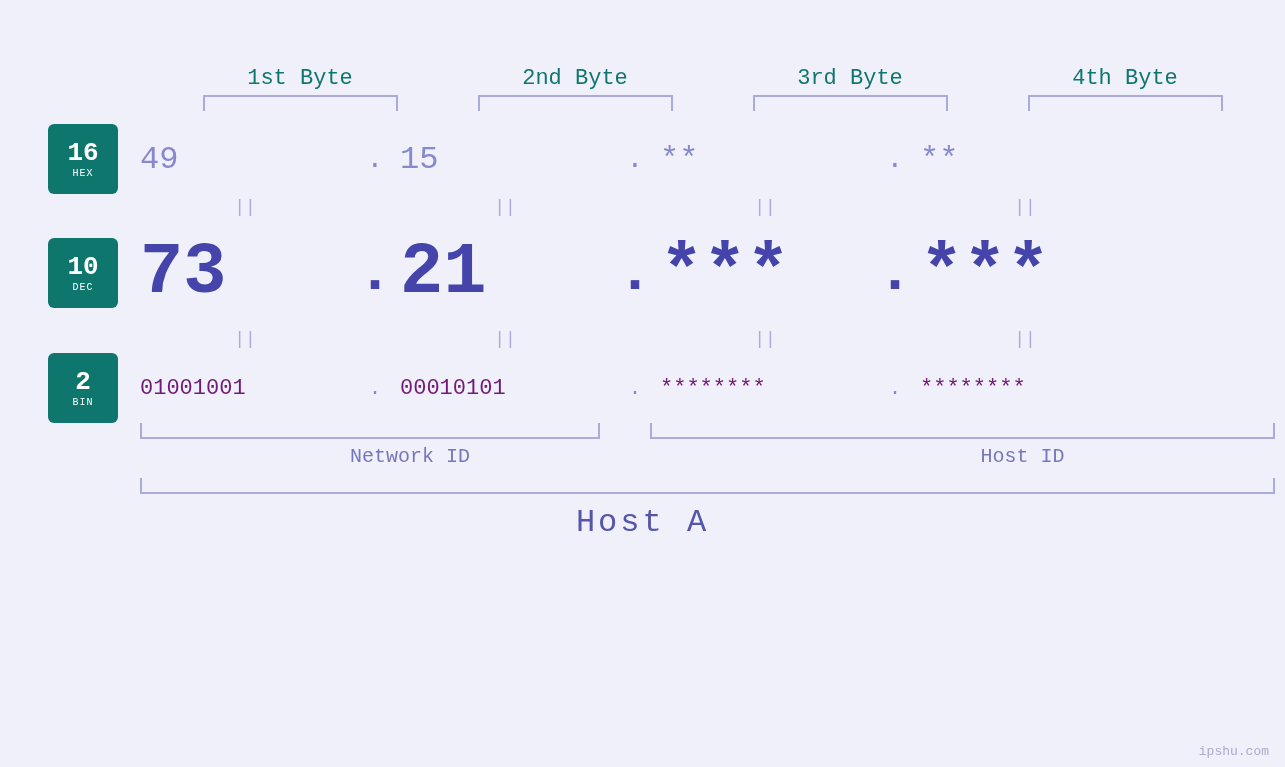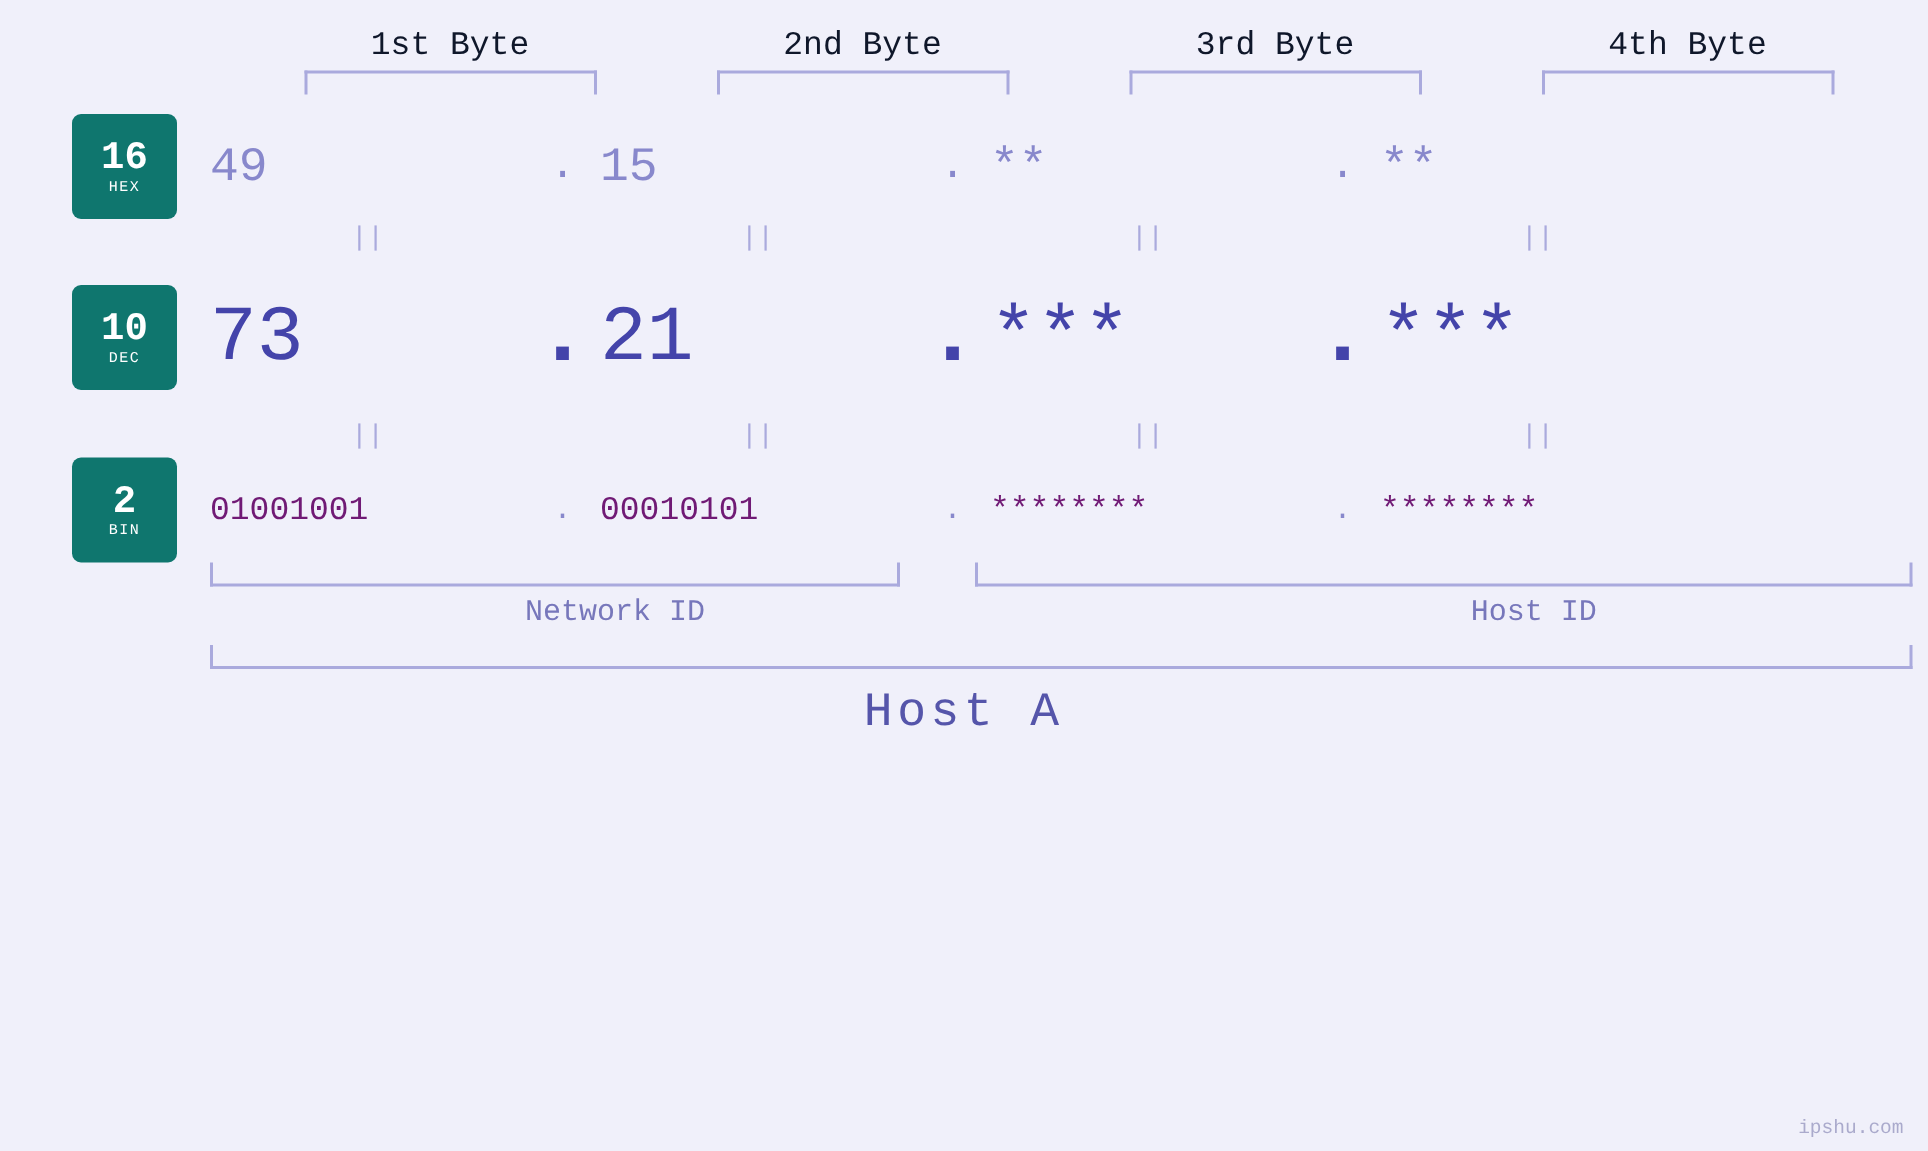--- a/index.html
+++ b/index.html
@@ -27,23 +27,24 @@
       display: flex;
       width: 1100px;
       margin-left: 140px;
       margin-top: 18px;
       justify-content: space-around;
     }
 
     .byte-header {
       width: 220px;
       text-align: center;
-      color: #0f172a;
+      color: #0f766e;
       font-size: 22px;
       font-family: 'Courier New', Courier, monospace;
+      margin-top: 48px;
     }
 
     
     .top-brackets {
       display: flex;
       width: 1100px;
       margin-left: 140px;
       margin-top: 4px;
       justify-content: space-around;
     }
@@ -88,22 +89,22 @@
       font-size: 32px;
     }
 
     .hex-dot {
       color: #8888cc;
       font-size: 28px;
     }
 
     .dec-val {
       color: #4444aa;
-      font-size: 52px;
-      font-weight: normal;
+      font-size: 72px;
+      font-weight: bold;
     }
 
     .dec-dot {
       color: #4444aa;
       font-size: 60px;
       font-weight: bold;
     }
 
     .bin-val {
       color: #701a75;

